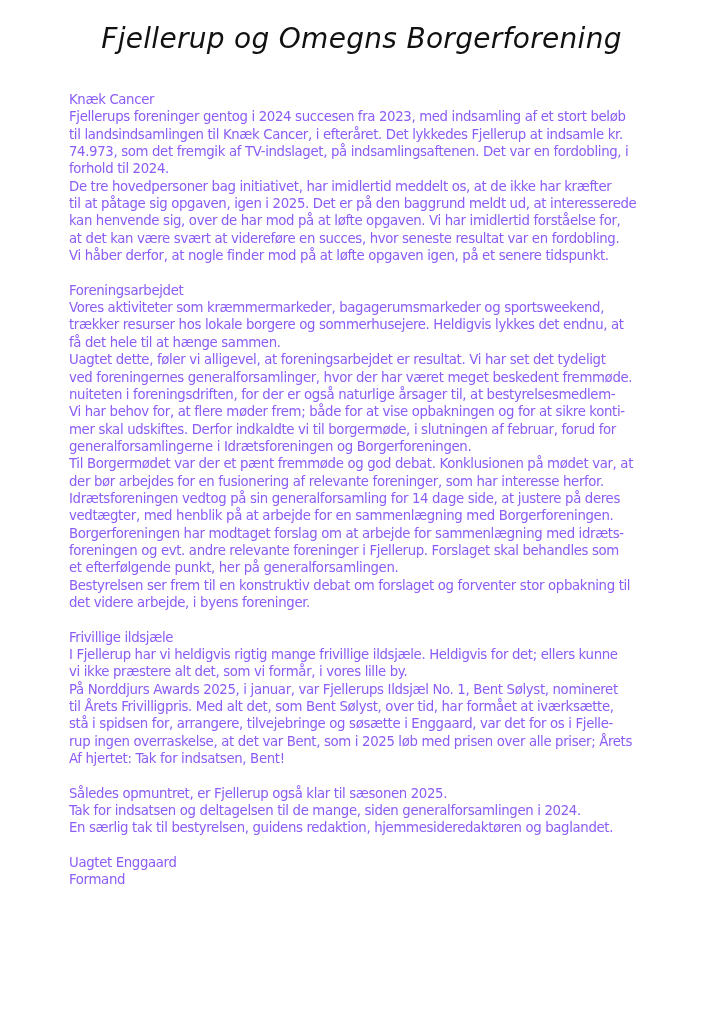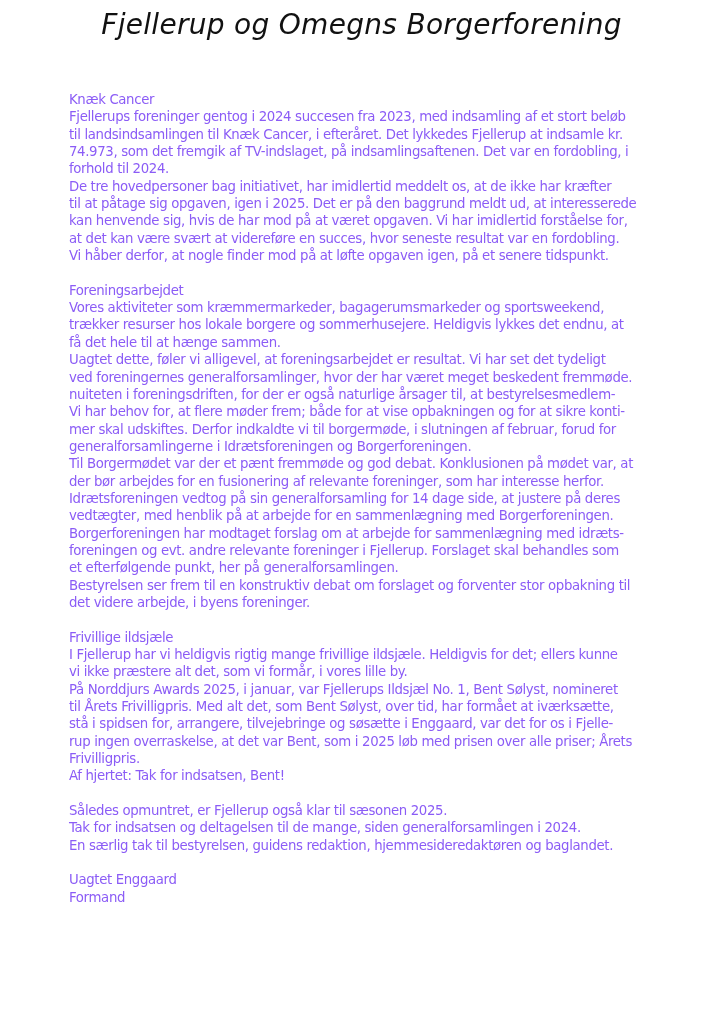--- a/index.html
+++ b/index.html
@@ -1,18 +1,18 @@
 <!DOCTYPE html>
 <html><head>
   <meta charset="utf-8">
   <style>
     html, body { margin: 0; padding: 0; background: #ffffff; }
     body { width: 723px; height: 1024px; overflow: hidden; position: relative; color: #111111; }
     .title {
-      position: absolute; left: 0; top: 4px; width: 723px; text-align: center;
+      position: absolute; left: 0; top: 18px; width: 723px; text-align: center;
       font-family: "DejaVu Sans", sans-serif; font-style: italic; font-size: 28px;
       letter-spacing: 0.3px; color: #111111; line-height: 42px;
     }
     .content {
       position: absolute; left: 69px; top: 91px; width: 600px;
       font-family: "DejaVu Sans", sans-serif; font-size: 13.3px; line-height: 17.35px;
       color: #8b5cf6; letter-spacing: -0.35px; word-spacing: 0px;
     }
     .line { white-space: nowrap; height: 17.35px; }
     .gap { height: 17.35px; }
@@ -25,21 +25,21 @@
 <div class="content">
 
   <div>
     <div class="line">Knæk Cancer</div>
     <div class="line">Fjellerups foreninger gentog i 2024 succesen fra 2023, med indsamling af et stort beløb</div>
     <div class="line">til landsindsamlingen til Knæk Cancer, i efteråret. Det lykkedes Fjellerup at indsamle kr.</div>
     <div class="line">74.973, som det fremgik af TV-indslaget, på indsamlingsaftenen. Det var en fordobling, i</div>
     <div class="line">forhold til 2024.</div>
     <div class="line">De tre hovedpersoner bag initiativet, har imidlertid meddelt os, at de ikke har kræfter</div>
     <div class="line">til at påtage sig opgaven, igen i 2025. Det er på den baggrund meldt ud, at interesserede</div>
-    <div class="line">kan henvende sig, hvis de har mod på at været opgaven. Vi har imidlertid forståelse for,</div>
+    <div class="line">kan henvende sig, over de har mod på at løfte opgaven. Vi har imidlertid forståelse for,</div>
     <div class="line">at det kan være svært at videreføre en succes, hvor seneste resultat var en fordobling.</div>
     <div class="line">Vi håber derfor, at nogle finder mod på at løfte opgaven igen, på et senere tidspunkt.</div>
   </div>
   <div class="gap"></div>
 
   <div>
     <div class="line">Foreningsarbejdet</div>
     <div class="line">Vores aktiviteter som kræmmermarkeder, bagagerumsmarkeder og sportsweekend,</div>
     <div class="line">trækker resurser hos lokale borgere og sommerhusejere. Heldigvis lykkes det endnu, at</div>
     <div class="line">få det hele til at hænge sammen.</div>
@@ -62,21 +62,20 @@
   <div class="gap"></div>
 
   <div>
     <div class="line">Frivillige ildsjæle</div>
     <div class="line">I Fjellerup har vi heldigvis rigtig mange frivillige ildsjæle. Heldigvis for det; ellers kunne</div>
     <div class="line">vi ikke præstere alt det, som vi formår, i vores lille by.</div>
     <div class="line">På Norddjurs Awards 2025, i januar, var Fjellerups Ildsjæl No. 1, Bent Sølyst, nomineret</div>
     <div class="line">til Årets Frivilligpris. Med alt det, som Bent Sølyst, over tid, har formået at iværksætte,</div>
     <div class="line">stå i spidsen for, arrangere, tilvejebringe og søsætte i Enggaard, var det for os i Fjelle-</div>
     <div class="line">rup ingen overraskelse, at det var Bent, som i 2025 løb med prisen over alle priser; Årets</div>
-    <div class="line">Frivilligpris.</div>
     <div class="line">Af hjertet: Tak for indsatsen, Bent!</div>
   </div>
   <div class="gap"></div>
 
   <div>
     <div class="line">Således opmuntret, er Fjellerup også klar til sæsonen 2025.</div>
     <div class="line">Tak for indsatsen og deltagelsen til de mange, siden generalforsamlingen i 2024.</div>
     <div class="line">En særlig tak til bestyrelsen, guidens redaktion, hjemmesideredaktøren og baglandet.</div>
   </div>
   <div class="gap"></div>

